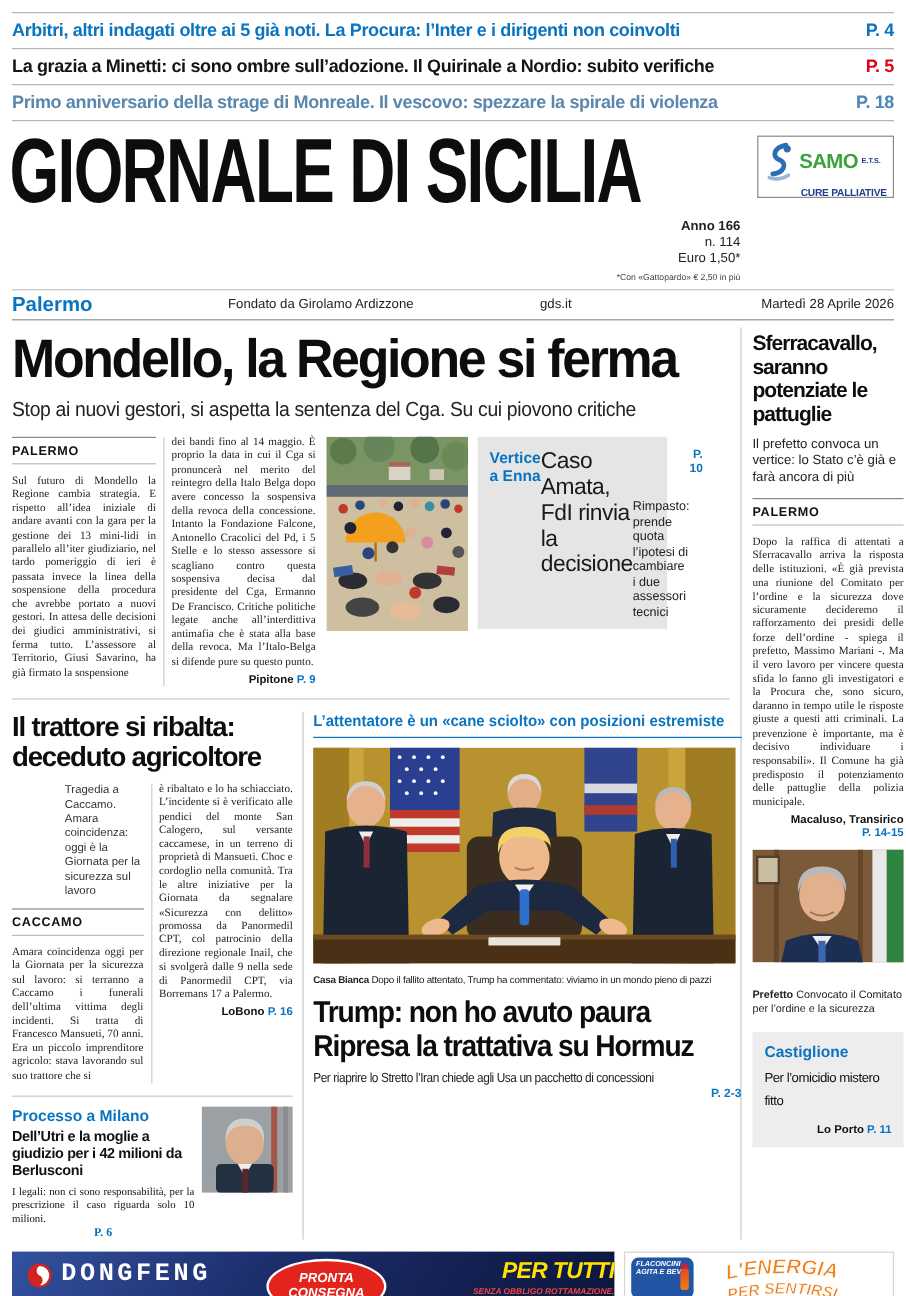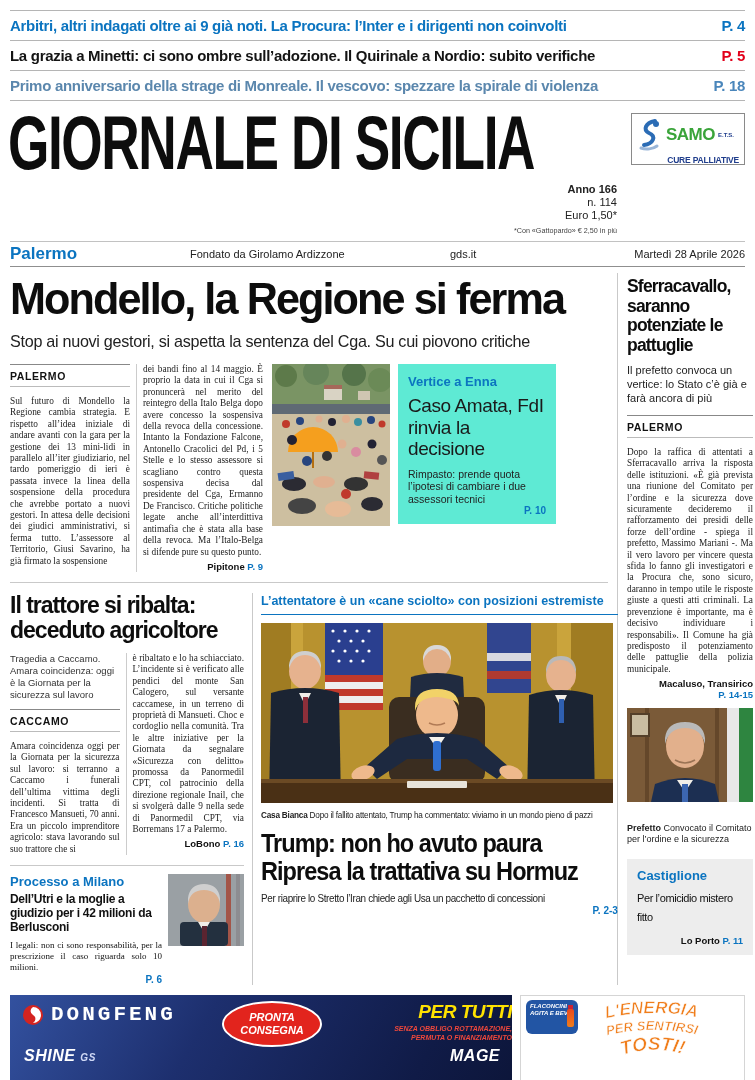--- a/index.html
+++ b/index.html
@@ -46,44 +46,44 @@
   .pg { color:#0b74c0; font-weight:bold; }
 
   .lead-row { display:flex; min-height:192px; }
   .c1 { width:126px; padding-right:6px; }
   .c2 { width:133px; padding:0 6px; border-left:1px solid #ccc; display:flex; flex-direction:column; justify-content:flex-start; }
   .c3 { width:70px; padding:0 4px 0 7px; border-left:1px solid #ccc; display:flex; flex-direction:column; justify-content:flex-end; }
   .c4 { width:121px; padding-left:3px; }
   .c5 { width:158px; margin-left:8px; }
   .cap { font-size:8.5px; line-height:10.5px; color:#222; padding-bottom:28px; }
   .cap .b { font-weight:bold; }
-  .graybox { background:#5eead4; padding:10px 10px 8px 10px; height:160px; display:flex; flex-direction:column; }
+  .graybox { background:#e5e5e5; padding:10px 10px 8px 10px; height:160px; display:flex; flex-direction:row; }
   .gb-kicker { color:#0b74c0; font-weight:bold; font-size:13px; margin-bottom:6px; }
   .gb-title { font-size:19px; line-height:21.5px; letter-spacing:-0.4px; color:#1a1a1a; }
   .gb-text { font-size:10.5px; line-height:12.5px; color:#222; margin-top:auto; }
   .gb-page { text-align:right; font-size:10px; }
 
   .rule { border-top:1px solid #c9c9c9; margin:10px 0; }
 
   .second-row { display:flex; }
   .tractor-sec { width:243px; padding-right:8px; border-right:1px solid #c9c9c9; }
   .trump-sec { flex:1; padding-left:8px; }
 
   .h2tractor { font-size:23px; font-weight:800; letter-spacing:-1px; line-height:25px; color:#0d0d0d; margin-bottom:10px; }
   .t-cols { display:flex; }
   .t-left { width:116px; padding-right:6px; }
   .t-right { width:119px; padding-left:6px; border-left:1px solid #ccc; }
-  .standfirst { font-size:9.5px; line-height:12px; color:#333; margin-bottom:8px; }
+  .standfirst { font-size:9.5px; line-height:12px; color:#333; margin-bottom:8px;margin-left:44px; }
 
   .milano { border-top:1px solid #c9c9c9; margin-top:10px; padding-top:8px; display:flex; gap:6px; }
   .mil-txt { flex:1; }
   .mil-kicker { color:#0b74c0; font-weight:bold; font-size:13px; }
   .mil-title { font-size:12px; font-weight:bold; letter-spacing:-0.3px; line-height:14px; margin:3px 0 6px 0; }
   .mil-body { font-family:"Liberation Serif", serif; font-size:9px; line-height:10.8px; text-align:justify; }
-  .mil-page { text-align:right; font-size:10px; margin-top:2px; }
+  .mil-page { text-align:center; font-size:10px; margin-top:2px;font-family:Liberation Serif, serif; }
 
   .strap { color:#0b74c0; font-weight:bold; font-size:13px; transform:scaleX(.96); transform-origin:left; white-space:nowrap; padding-bottom:6px; }
   .strap-rule { border-top:1.5px solid #0b74c0; margin-bottom:8px; }
   .photo-cap { font-size:8.2px; letter-spacing:-0.2px; color:#222; margin-top:4px; white-space:nowrap; }
   .photo-cap .b { font-weight:bold; }
   .h2trump { font-size:25px; font-weight:800; letter-spacing:-1px; line-height:27px; color:#0d0d0d; transform:scaleX(.94); transform-origin:left; white-space:nowrap; margin-top:10px; }
   .trump-sub { font-size:11px; letter-spacing:-0.4px; color:#222; margin-top:7px; transform:scaleX(.9); transform-origin:left; white-space:nowrap; }
   .trump-page { text-align:right; font-size:10px; margin-top:1px; }
 
   .sferra-head { font-size:17.5px; font-weight:700; letter-spacing:-0.8px; line-height:19.5px; color:#0d0d0d; margin-top:4px; }
@@ -116,21 +116,21 @@
   .sus-bottle-ico { position:absolute; right:4px; top:9px; width:7px; height:18px; background:linear-gradient(#e8491f,#f07d1a); border-radius:2px; }
   .sus-bottle-ico:before { content:""; position:absolute; top:-4px; left:1px; width:5px; height:4px; background:#c23; }
 </style>
 </head>
 <body>
 
 <div class="page">
 
   <div class="strip">
     <div class="strip-row r1">
-      <span>Arbitri, altri indagati oltre ai 9 già noti. La Procura: l’Inter e i dirigenti non coinvolti</span>
+      <span>Arbitri, altri indagati oltre ai 5 già noti. La Procura: l’Inter e i dirigenti non coinvolti</span>
       <span class="strip-page">P. 4</span>
     </div>
     <div class="strip-row r2">
       <span>La grazia a Minetti: ci sono ombre sull’adozione. Il Quirinale a Nordio: subito verifiche</span>
       <span class="strip-page">P. 5</span>
     </div>
     <div class="strip-row r3">
       <span>Primo anniversario della strage di Monreale. Il vescovo: spezzare la spirale di violenza</span>
       <span class="strip-page">P. 18</span>
     </div>

